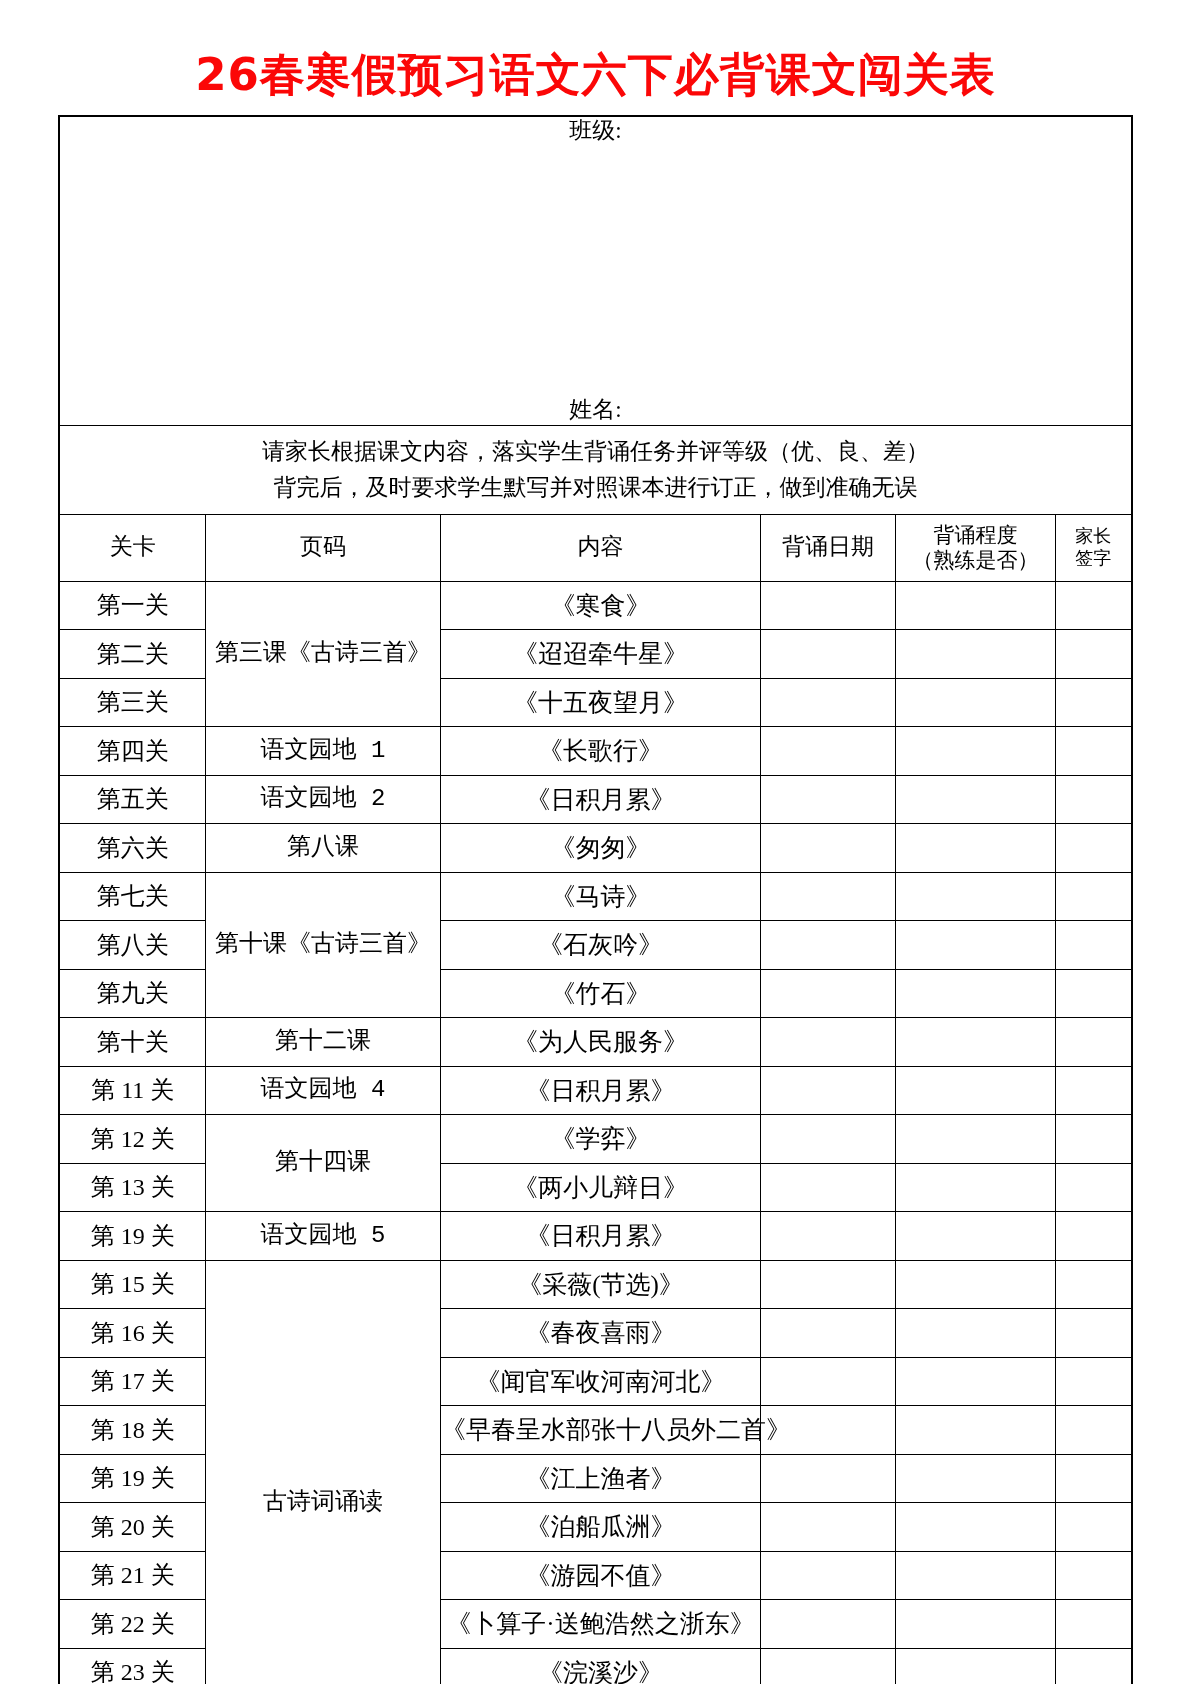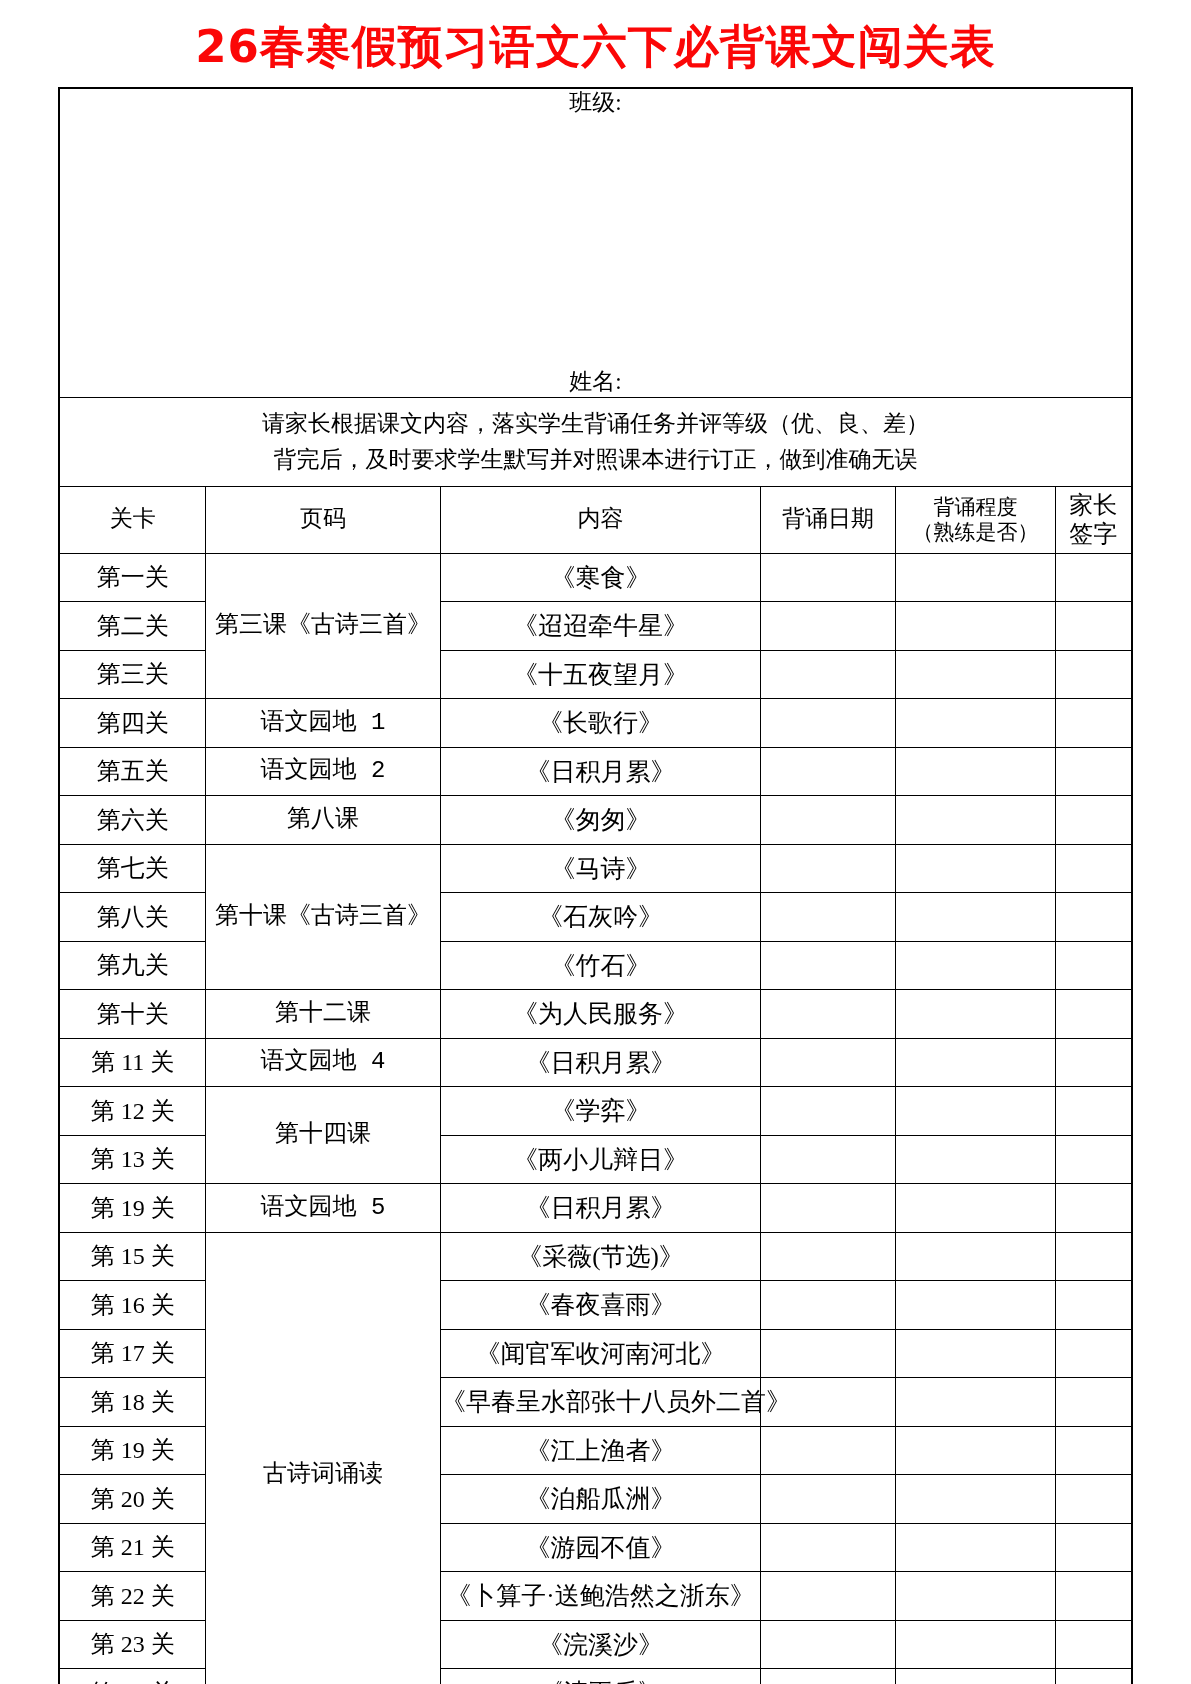--- a/index.html
+++ b/index.html
@@ -26,21 +26,21 @@
 
   
   .title {
     text-align: center;
     color: #fb0707;
     font-family: "DejaVu Sans", "Liberation Sans", sans-serif;
     font-weight: 700;
     font-size: 45px;
     letter-spacing: 1px;
     line-height: 1;
-    padding-top: 24px;
+    padding-top: 52px;
     padding-bottom: 18px;
     white-space: nowrap;
   }
 
   
   table.sheet {
     border-collapse: collapse;
     table-layout: fixed;
     width: 1072px;
     margin: 0 auto;
@@ -83,21 +83,21 @@
   .head-row td {
     height: 66px;
     font-weight: 400;
     font-size: 27px;
     font-family: "DejaVu Sans", "Liberation Sans", sans-serif;
   }
   .head-row td.small {
     font-size: 21px;
   }
   .head-row td.smaller {
-    font-size: 24px;
+    font-size: 18px;
   }
   .hl { display: block; line-height: 1.18; white-space: nowrap; }
 
   .data-row td { height: 47.5px; }
   .data-row td.stage { font-size: 24px; white-space: nowrap; }
   .data-row td.page  { font-size: 24px; white-space: nowrap; font-family: Liberation Mono, monospace; }
   .data-row td.content { font-size: 25px; white-space: nowrap; }
 
   
   col.c-stage   { width: 146px; }

